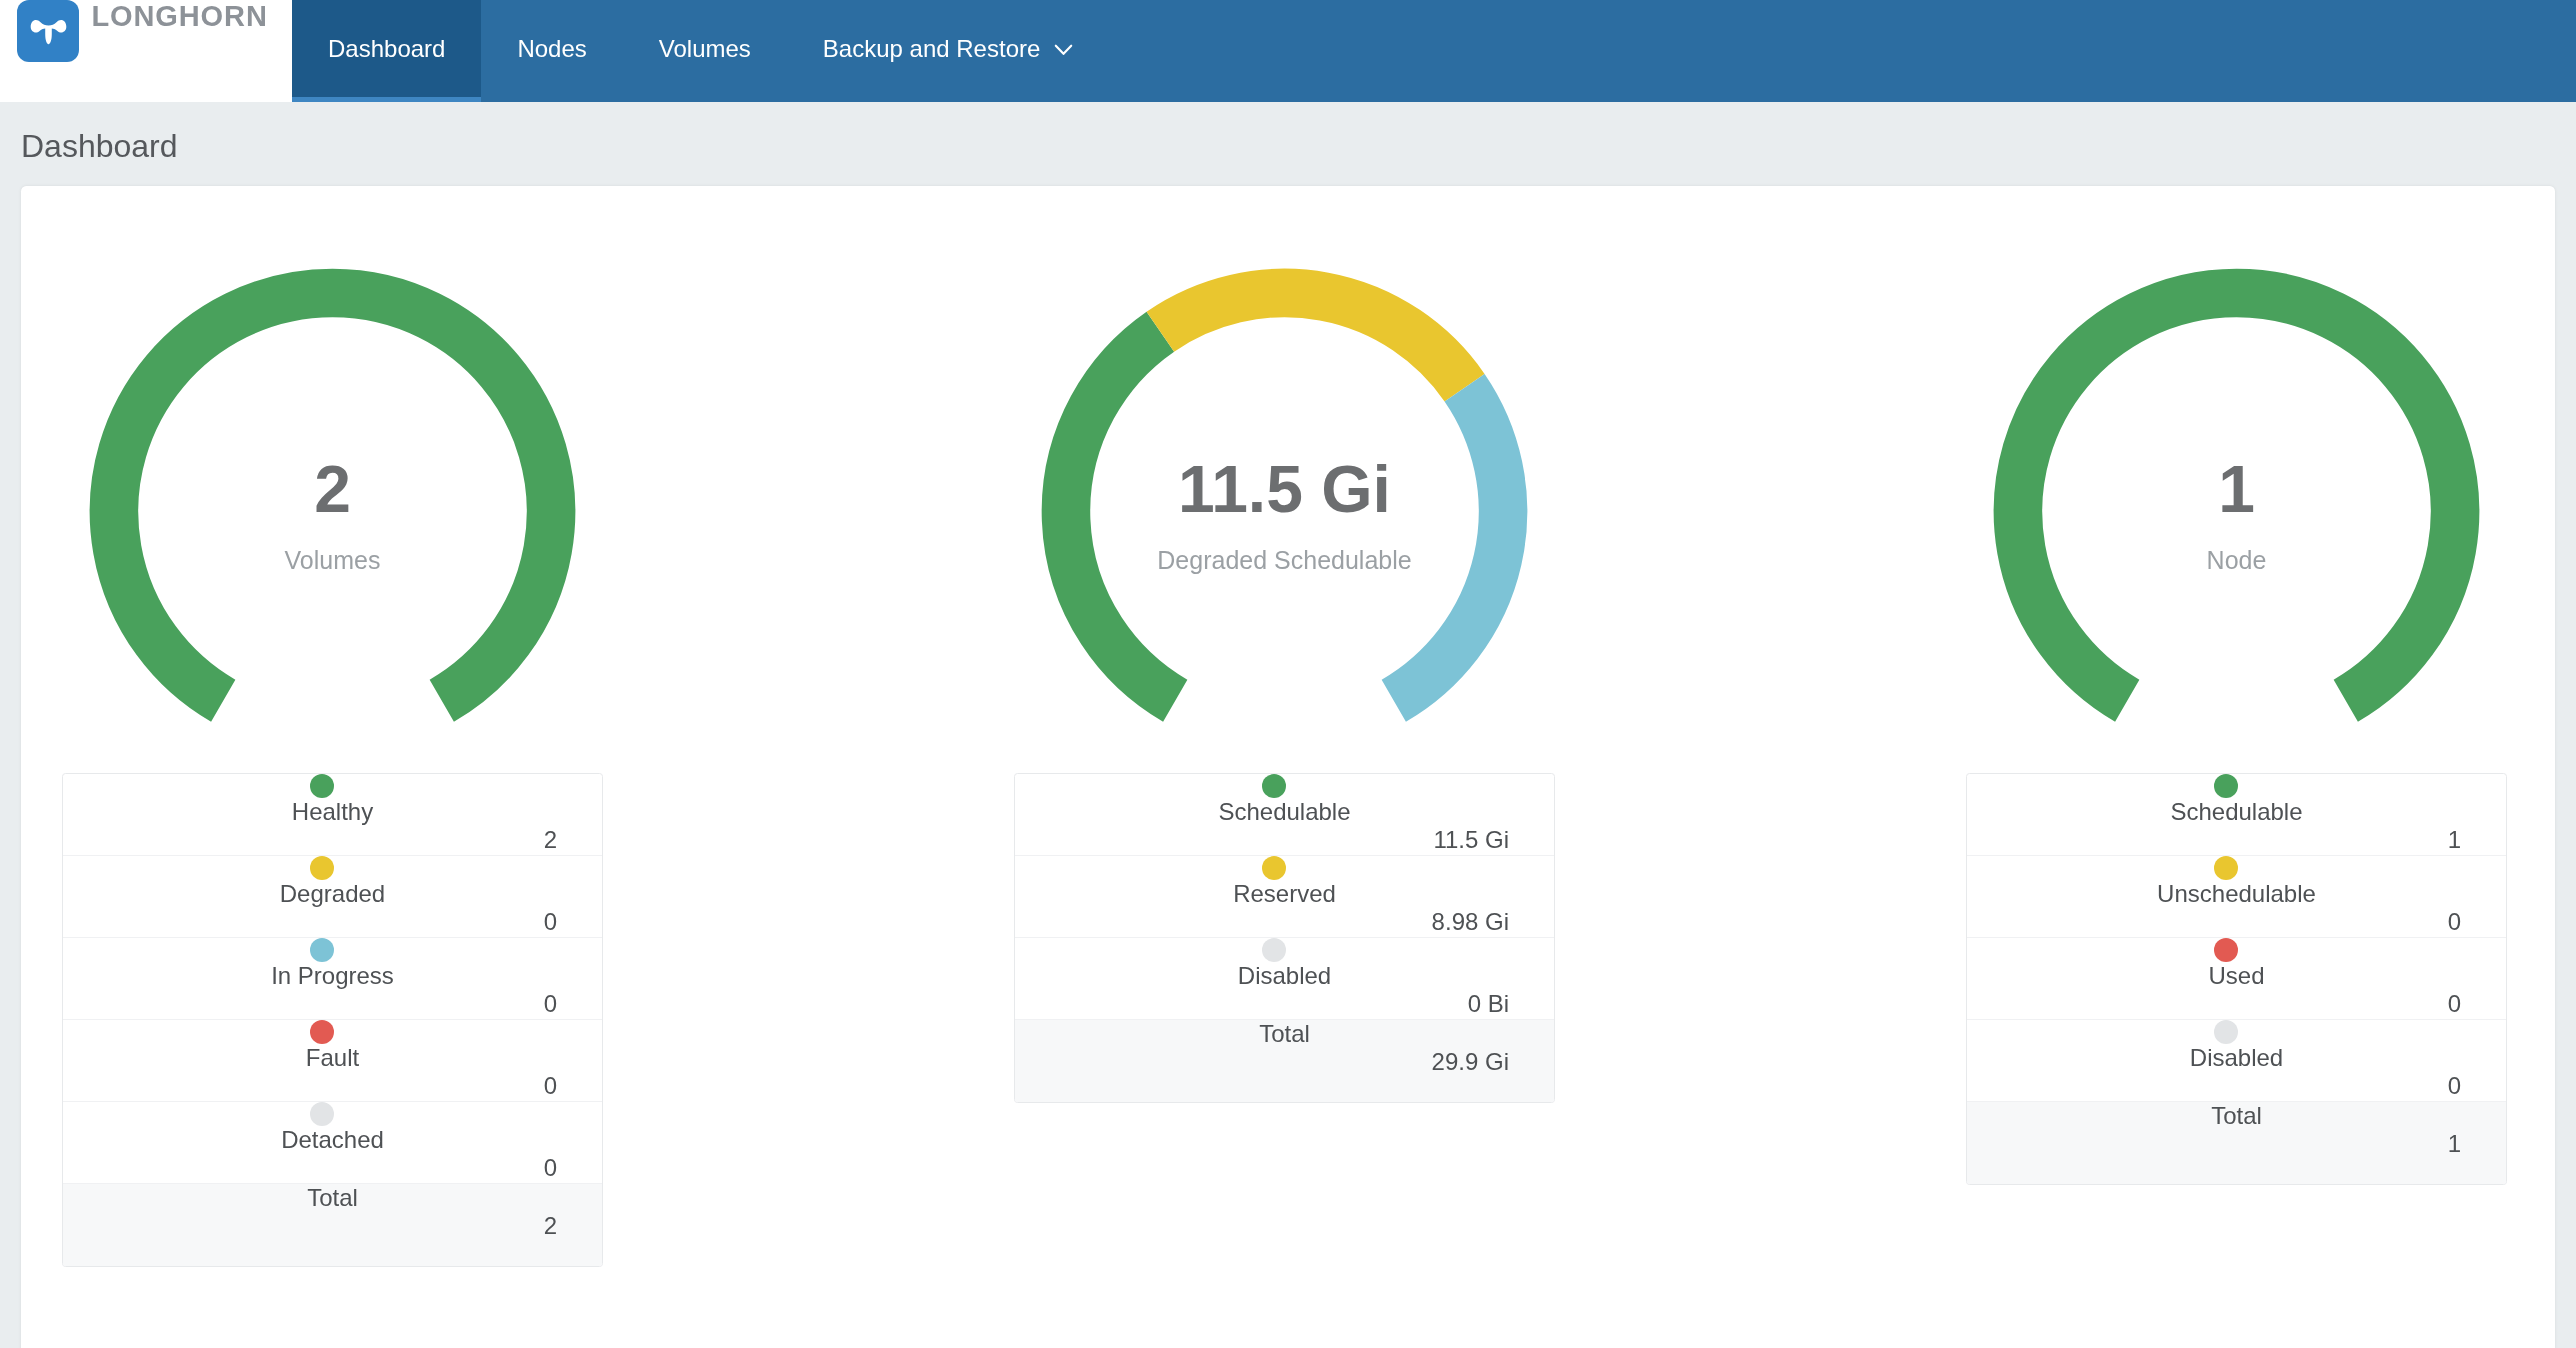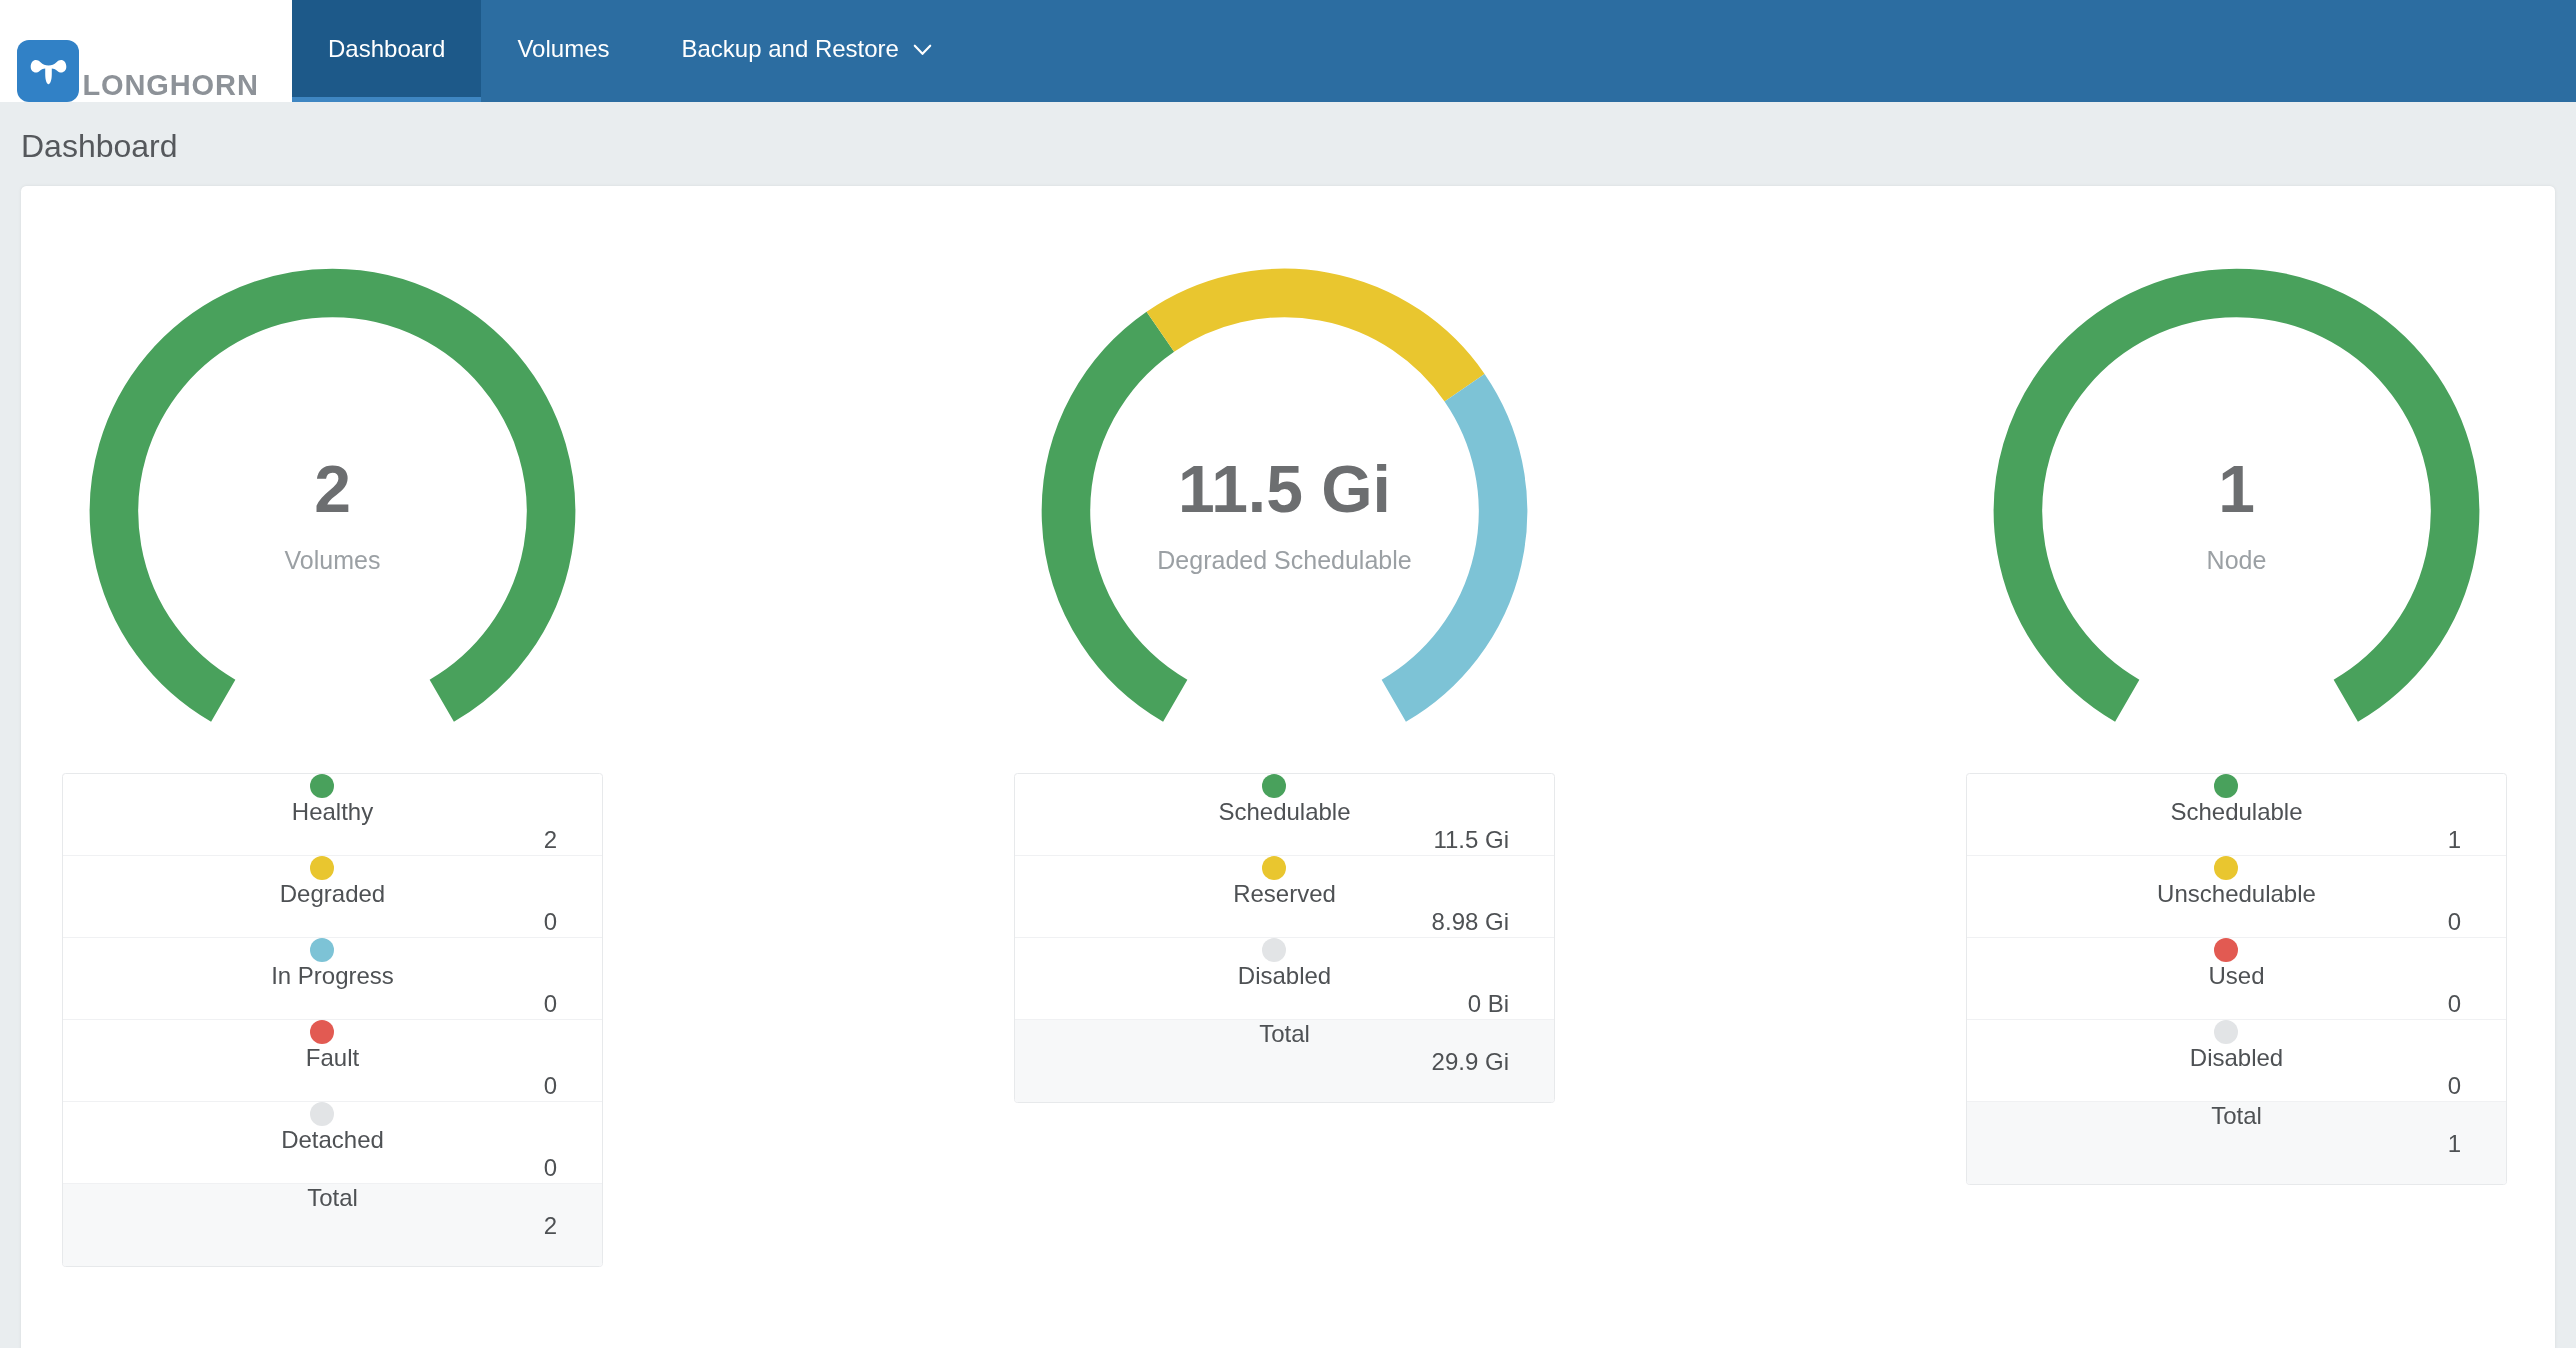--- a/index.html
+++ b/index.html
@@ -21,22 +21,22 @@
     height: 102px;
     background: #2c6da1;
     display: flex;
     align-items: stretch;
   }
   .brand {
     width: 292px;
     box-sizing: border-box;
     background: #ffffff;
     display: flex;
-    align-items: flex-end;
-    gap: 3px;
+    align-items: flex-start;
+    gap: 12px;
     padding: 0 17.4px 0 17.4px;
     flex: none;
     cursor: pointer;
   }
   .brand-icon {
     width: 62px;
     height: 62px;
     border-radius: 12px;
     background: #3181c6;
     display: flex;
@@ -192,20 +192,23 @@
       <svg width="45" height="45" viewBox="0 0 48 48" aria-hidden="true">
         <path fill="#ffffff" d="M5 19 C5 12 11 9.5 15.5 14 C18 16.5 20.5 17.5 24 17.5 C27.5 17.5 30 16.5 32.5 14 C37 9.5 43 12 43 19 C43 24.5 37.5 27 33.5 23.5 C31 21.3 29.5 20.8 27.5 20.7 L27.5 27 C27.5 33 26 37.5 24 37.5 C22 37.5 20.5 33 20.5 27 L20.5 20.7 C18.5 20.8 17 21.3 14.5 23.5 C10.5 27 5 24.5 5 19 Z"></path>
       </svg>
     </span>
     <span class="brand-text">LONGHORN</span>
   </div>
 
   <nav class="nav-items">
     <a class="nav-item active">
       <span>Dashboard</span>
+    </a>
+    <a class="nav-item">
+      <span>Nodes</span>
     </a>
     <a class="nav-item">
       <span>Volumes</span>
     </a>
     <a class="nav-item">
       <span>Backup and Restore</span>
       <span class="caret-icon">
         <svg width="19" height="12" viewBox="0 0 22 14">
             <path d="M2 2 L11 11.5 L20 2" fill="none" stroke="#ffffff" stroke-width="2.5" stroke-linecap="round" stroke-linejoin="round"></path>
           </svg>

